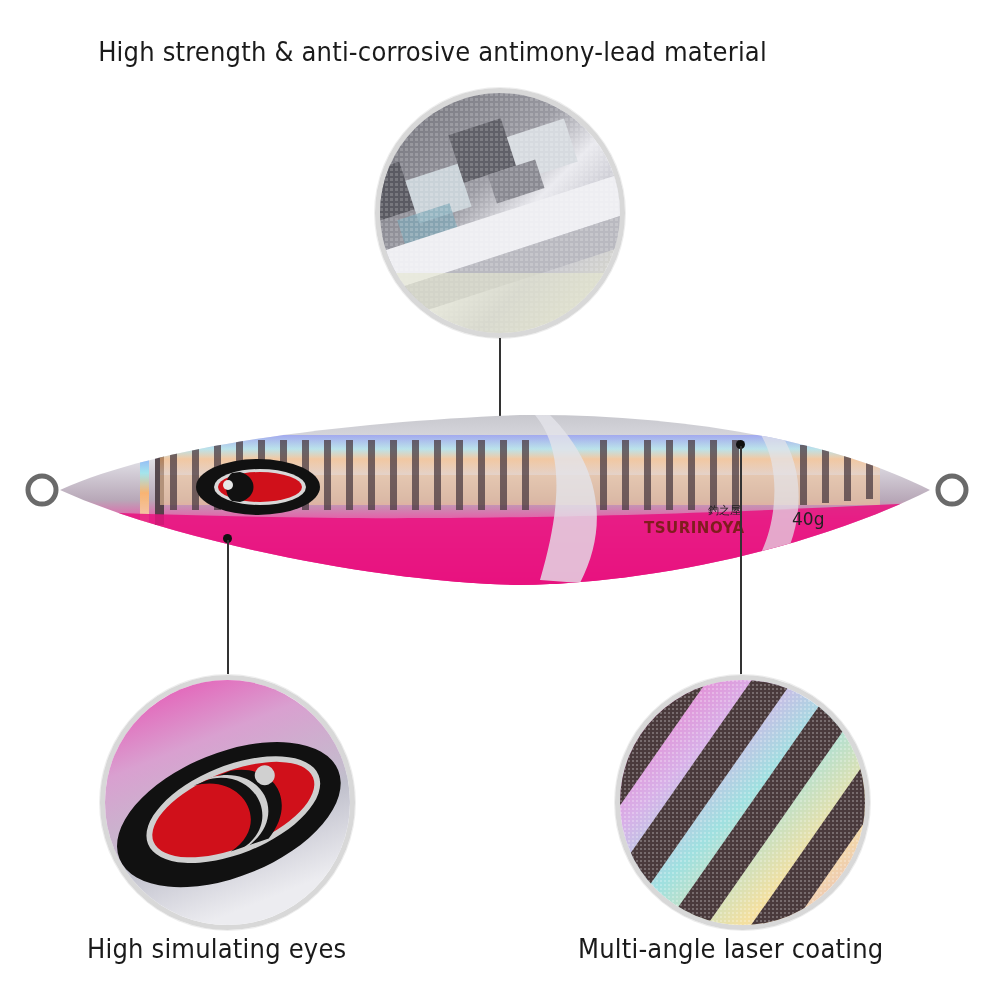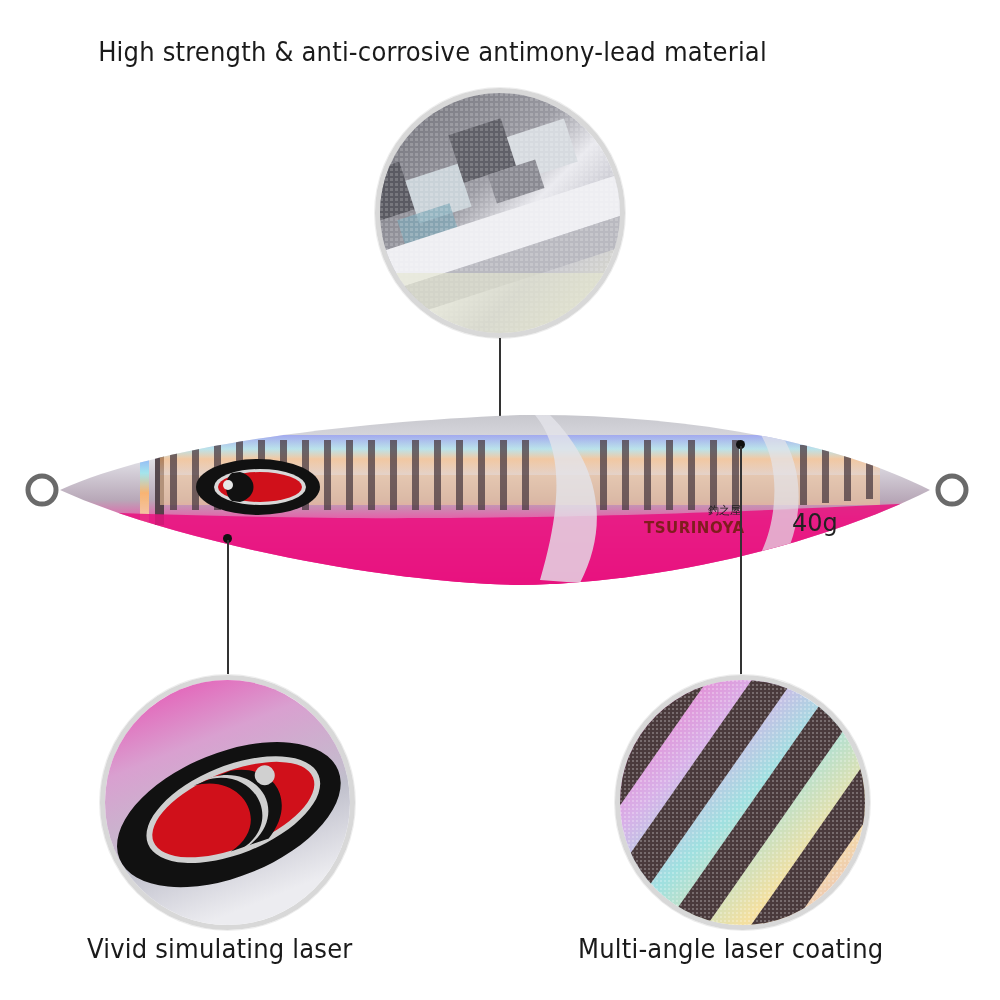--- a/index.html
+++ b/index.html
@@ -126,21 +126,21 @@
     <g>
       <ellipse cx="238" cy="82" rx="62" ry="28" fill="#111"></ellipse>
       <ellipse cx="240" cy="82" rx="46" ry="18" fill="#d8d8d8"></ellipse>
       <ellipse cx="240" cy="82" rx="42" ry="15" fill="#d0101a"></ellipse>
       <path d="M220,67 C238,72 238,92 220,97 L212,96 C204,90 204,74 212,68 Z" fill="#111"></path>
       <circle cx="208" cy="80" r="5" fill="#e6e6e6"></circle>
     </g>
   </svg>
   <div style="position:absolute;left:624px;top:114px;font-size:15px;font-weight:bold;color:#7f1d1d;letter-spacing:0.5px;">TSURINOYA</div>
   <div style="position:absolute;left:668px;top:98px;font-size:11px;color:#222;margin-left:20px;">釣之屋</div>
-  <div style="position:absolute;left:772px;top:104px;font-size:24px;color:#222;">40g</div>
+  <div style="position:absolute;left:772px;top:104px;font-size:17px;color:#222;">40g</div>
 </div>
 
 <div class="dot" style="left:223px;top:534px;"></div>
 <div class="leader" style="left:227px;top:540px;height:135px;"></div>
 <div class="dot" style="left:736px;top:440px;"></div>
 <div class="leader" style="left:740px;top:446px;height:229px;"></div>
 
 <div class="circle" style="left:100px;top:675px;width:255px;height:255px;">
   <svg width="245" height="245" viewBox="0 0 245 245">
     <defs>
@@ -181,14 +181,14 @@
     <g fill="#4a3a3c" transform="rotate(35 122 122)">
       <rect x="60" y="-40" width="34" height="340"></rect>
       <rect x="130" y="-40" width="34" height="340"></rect>
       <rect x="200" y="-40" width="34" height="340"></rect>
       <rect x="-10" y="-40" width="34" height="340"></rect>
     </g>
     <rect width="245" height="245" fill="url(#grid2)"></rect>
   </svg>
 </div>
 
-<div id="cap-bl" class="caption">Vivid simulating laser</div>
+<div id="cap-bl" class="caption">High simulating eyes</div>
 <div id="cap-br" class="caption">Multi-angle laser coating</div>
 
 </body></html>

